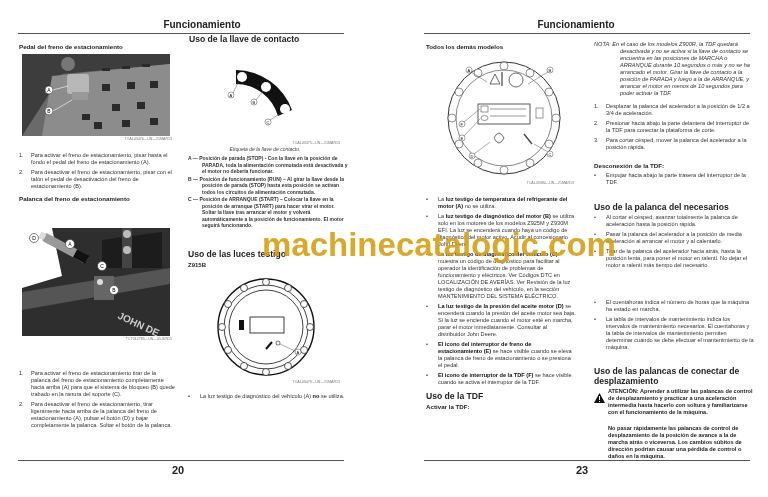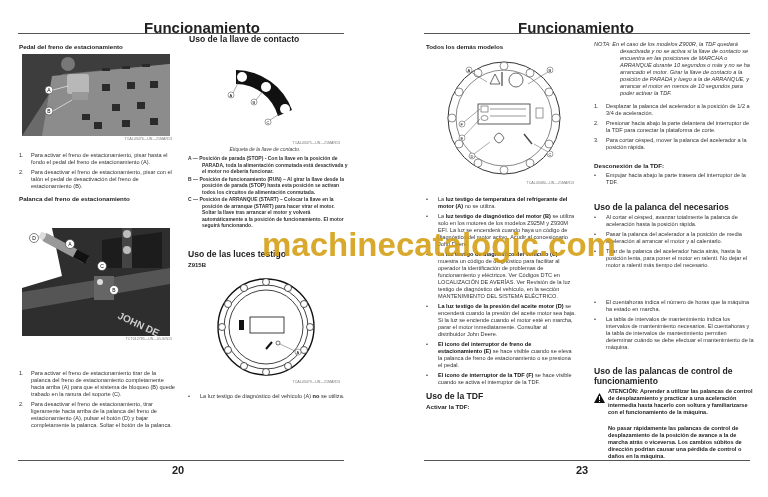--- a/index.html
+++ b/index.html
@@ -1,21 +1,21 @@
 <!DOCTYPE html>
 <html><head>
 <meta charset="utf-8">
 <style>
   * { box-sizing: border-box; margin: 0; padding: 0; }
   html, body { width: 768px; height: 497px; background: #fff; overflow: hidden; }
   body { font-family: "Liberation Sans", sans-serif; color: #222; position: relative; }
   .page { position: absolute; top: 0; height: 497px; }
   .page.left { left: 0; width: 384px; }
   .page.right { left: 384px; width: 384px; }
-  .page-header { position: absolute; top: 19px; width: 100%; text-align: center; font-size: 15px; font-weight: bold; color: #222; }
+  .page-header { position: absolute; top: 19px; width: 100%; text-align: center; font-size: 10px; font-weight: bold; color: #222; }
   .hr-top { position: absolute; top: 33px; height: 1px; background: #555; }
   .hr-bot { position: absolute; top: 460px; height: 1px; background: #555; }
   .page-num { position: absolute; top: 464px; font-size: 11px; font-weight: bold; }
   .abs { position: absolute; }
   .h-small { font-size: 6.2px; font-weight: bold; }
   .h-med { font-size: 8.6px; font-weight: bold; }
   .h-model { font-size: 6px; font-weight: bold; }
   .cap { font-size: 3.6px; color: #777; text-align: right; }
   .capc { font-size: 5px; font-style: italic; color: #444; text-align: center; }
   ol.num, ul.bul { list-style: none; }
@@ -264,21 +264,21 @@
     <li><span class="n">•</span><span>Al cortar el césped, avanzar totalmente la palanca de aceleración hasta la posición rápida.</span></li>
     <li><span class="n">•</span><span>Pasar la palanca del acelerador a la posición de media aceleración al arrancar el motor y al calentarlo.</span></li>
     <li><span class="n">•</span><span>Tirar de la palanca del acelerador hacia atrás, hasta la posición lenta, para poner el motor en ralentí. No dejar el motor a ralentí más tiempo del necesario.</span></li>
   </ul>
 
   <ul class="bul abs" style="left:210px; top:299px; width:160px;">
     <li><span class="n">•</span><span>El cuentahoras indica el número de horas que la máquina ha estado en marcha.</span></li>
     <li><span class="n">•</span><span>La tabla de intervalos de mantenimiento indica los intervalos de mantenimiento necesarios. El cuentahoras y la tabla de intervalos de mantenimiento permiten determinar cuándo se debe efectuar el mantenimiento de la máquina.</span></li>
   </ul>
 
-  <div class="abs h-med" style="left:210px; top:366px; width:160px; line-height:10px;">Uso de las palancas de control de funcionamiento</div>
+  <div class="abs h-med" style="left:210px; top:366px; width:160px; line-height:10px;">Uso de las palancas de conectar de desplazamiento</div>
   <div class="abs" style="left:210px; top:389px; width:12px; height:12px;">
     <svg width="11" height="10" viewBox="0 0 11 10">
         <polygon points="5.5,0 11,10 0,10" fill="#111"></polygon>
         <rect x="5" y="3" width="1" height="4" fill="#fff"></rect>
         <rect x="5" y="8" width="1" height="1" fill="#fff"></rect>
       </svg>
   </div>
   <div class="abs warn" style="left:224px; top:388px; width:146px;">ATENCIÓN: Aprender a utilizar las palancas de control de desplazamiento y practicar a una aceleración intermedia hasta hacerlo con soltura y familiarizarse con el funcionamiento de la máquina.</div>
   <div class="abs warn" style="left:224px; top:425px; width:146px;">No pasar rápidamente las palancas de control de desplazamiento de la posición de avance a la de marcha atrás o viceversa. Los cambios súbitos de dirección podrían causar una pérdida de control o daños en la máquina.</div>
 

